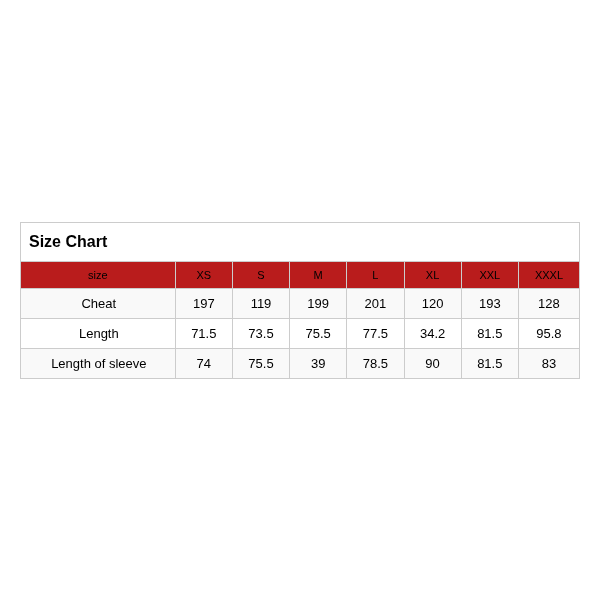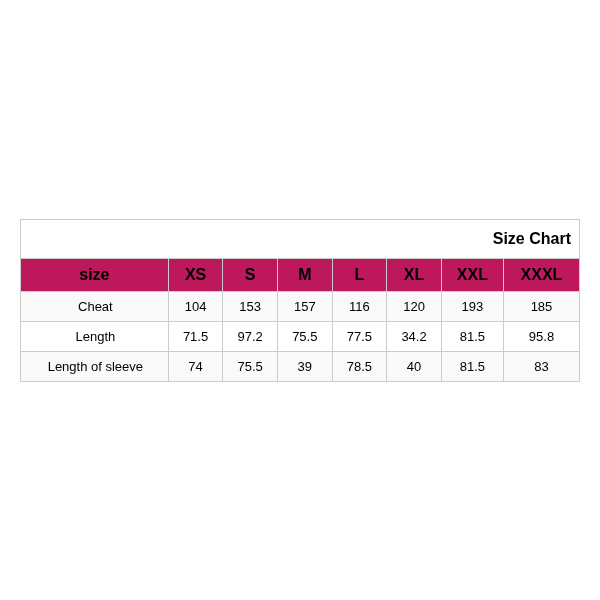--- a/index.html
+++ b/index.html
@@ -22,35 +22,35 @@
       width: 560px;
     }
 
     .size-chart-table {
       width: 100%;
       border-collapse: collapse;
       border: 1px solid #cccccc;
     }
 
     .title-row td {
-      text-align: right;
+      text-align: left;
       font-weight: bold;
       font-size: 16px;
       padding: 10px 8px;
       border: 1px solid #cccccc;
       background: #ffffff;
     }
 
     .header-row td {
       text-align: center;
-      font-weight: bold;
-      font-size: 16px;
+      font-weight: normal;
+      font-size: 11px;
       padding: 7px 8px;
       border: 1px solid #cccccc;
-      background: #be185d;
+      background: #b91c1c;
     }
 
     .data-row td {
       text-align: center;
       font-size: 13px;
       padding: 7px 8px;
       border: 1px solid #cccccc;
     }
 
     .data-row:nth-child(odd) td {
@@ -83,43 +83,43 @@
         <td>M</td>
         <td>L</td>
         <td>XL</td>
         <td>XXL</td>
         <td>XXXL</td>
       </tr>
     </thead>
     <tbody id="table-body">
     <tr class="data-row">
           <td class="label-cell">Cheat</td>
-          <td>104</td>
-          <td>153</td>
-          <td>157</td>
-          <td>116</td>
+          <td>197</td>
+          <td>119</td>
+          <td>199</td>
+          <td>201</td>
           <td>120</td>
           <td>193</td>
-          <td>185</td>
+          <td>128</td>
         </tr>
         <tr class="data-row">
           <td class="label-cell">Length</td>
           <td>71.5</td>
-          <td>97.2</td>
+          <td>73.5</td>
           <td>75.5</td>
           <td>77.5</td>
           <td>34.2</td>
           <td>81.5</td>
           <td>95.8</td>
         </tr>
         <tr class="data-row">
           <td class="label-cell">Length of sleeve</td>
           <td>74</td>
           <td>75.5</td>
           <td>39</td>
           <td>78.5</td>
-          <td>40</td>
+          <td>90</td>
           <td>81.5</td>
           <td>83</td>
         </tr>
       </tbody>
   </table>
 </div>
 
 </body></html>

